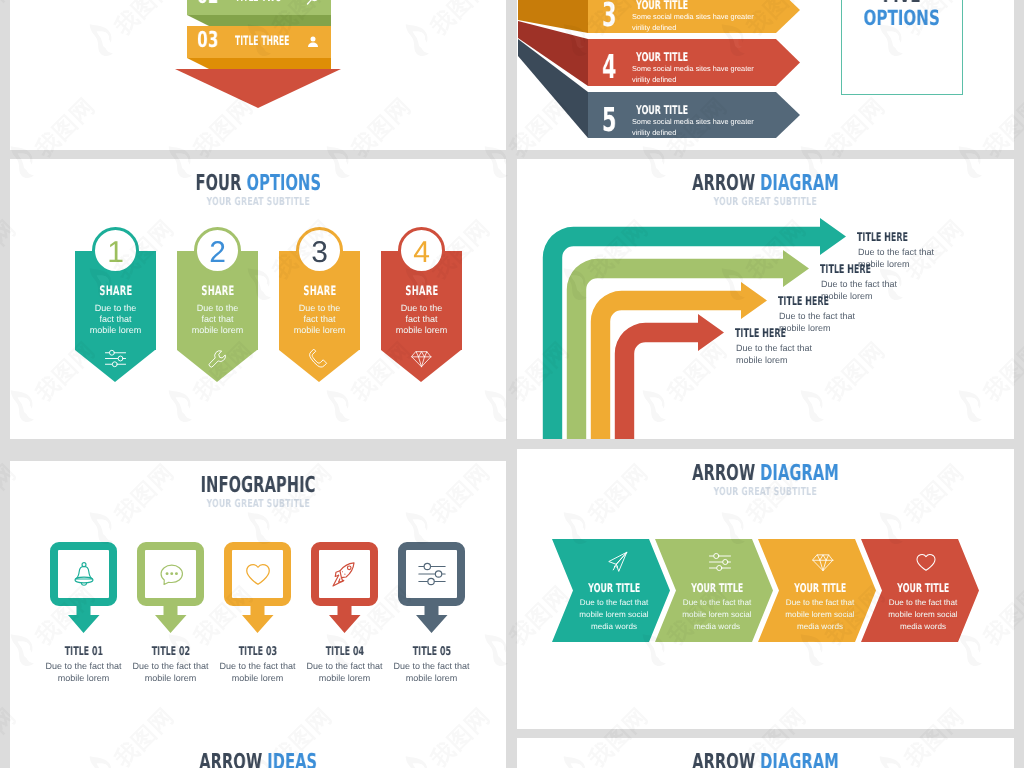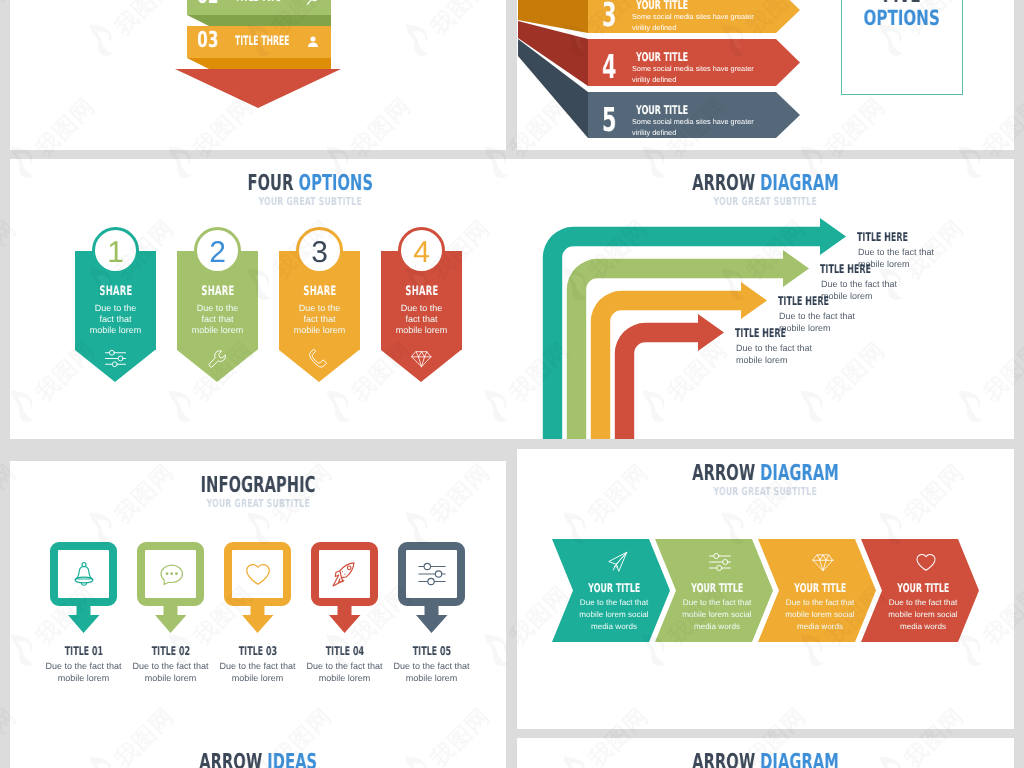--- a/index.html
+++ b/index.html
@@ -3,21 +3,21 @@
 <meta charset="utf-8">
 <style>
 html,body{margin:0;padding:0;}
 body{width:1024px;height:768px;background:#dcdcdc;overflow:hidden;
      font-family:"DejaVu Sans",sans-serif;
      -webkit-font-smoothing:antialiased;text-rendering:geometricPrecision;}
 .grid{position:absolute;left:0;top:0;width:1024px;height:768px;}
 .panel{position:absolute;background:#fff;overflow:hidden;}
 .p1{left:10px;top:-130px;width:496px;height:280px;}
 .p2{left:517px;top:-130px;width:497px;height:280px;}
-.p3{left:10px;top:159px;width:496px;height:280px;padding-left:35px;}
+.p3{left:10px;top:159px;width:496px;height:280px;}
 .p4{left:517px;top:159px;width:497px;height:280px;}
 .p5{left:10px;top:449px;width:496px;height:280px;margin-top:12px;}
 .p6{left:517px;top:449px;width:497px;height:280px;}
 .p7{left:10px;top:738px;width:496px;height:280px;}
 .p8{left:517px;top:738px;width:497px;height:280px;}
 
 .ttl{position:absolute;width:100%;text-align:center;
      font-family:"DejaVu Sans Condensed","DejaVu Sans",sans-serif;
      font-weight:bold;white-space:nowrap;letter-spacing:0px;}
 .ttl>i{display:inline-block;font-style:normal;transform:scaleX(0.745);transform-origin:center;will-change:transform;}

